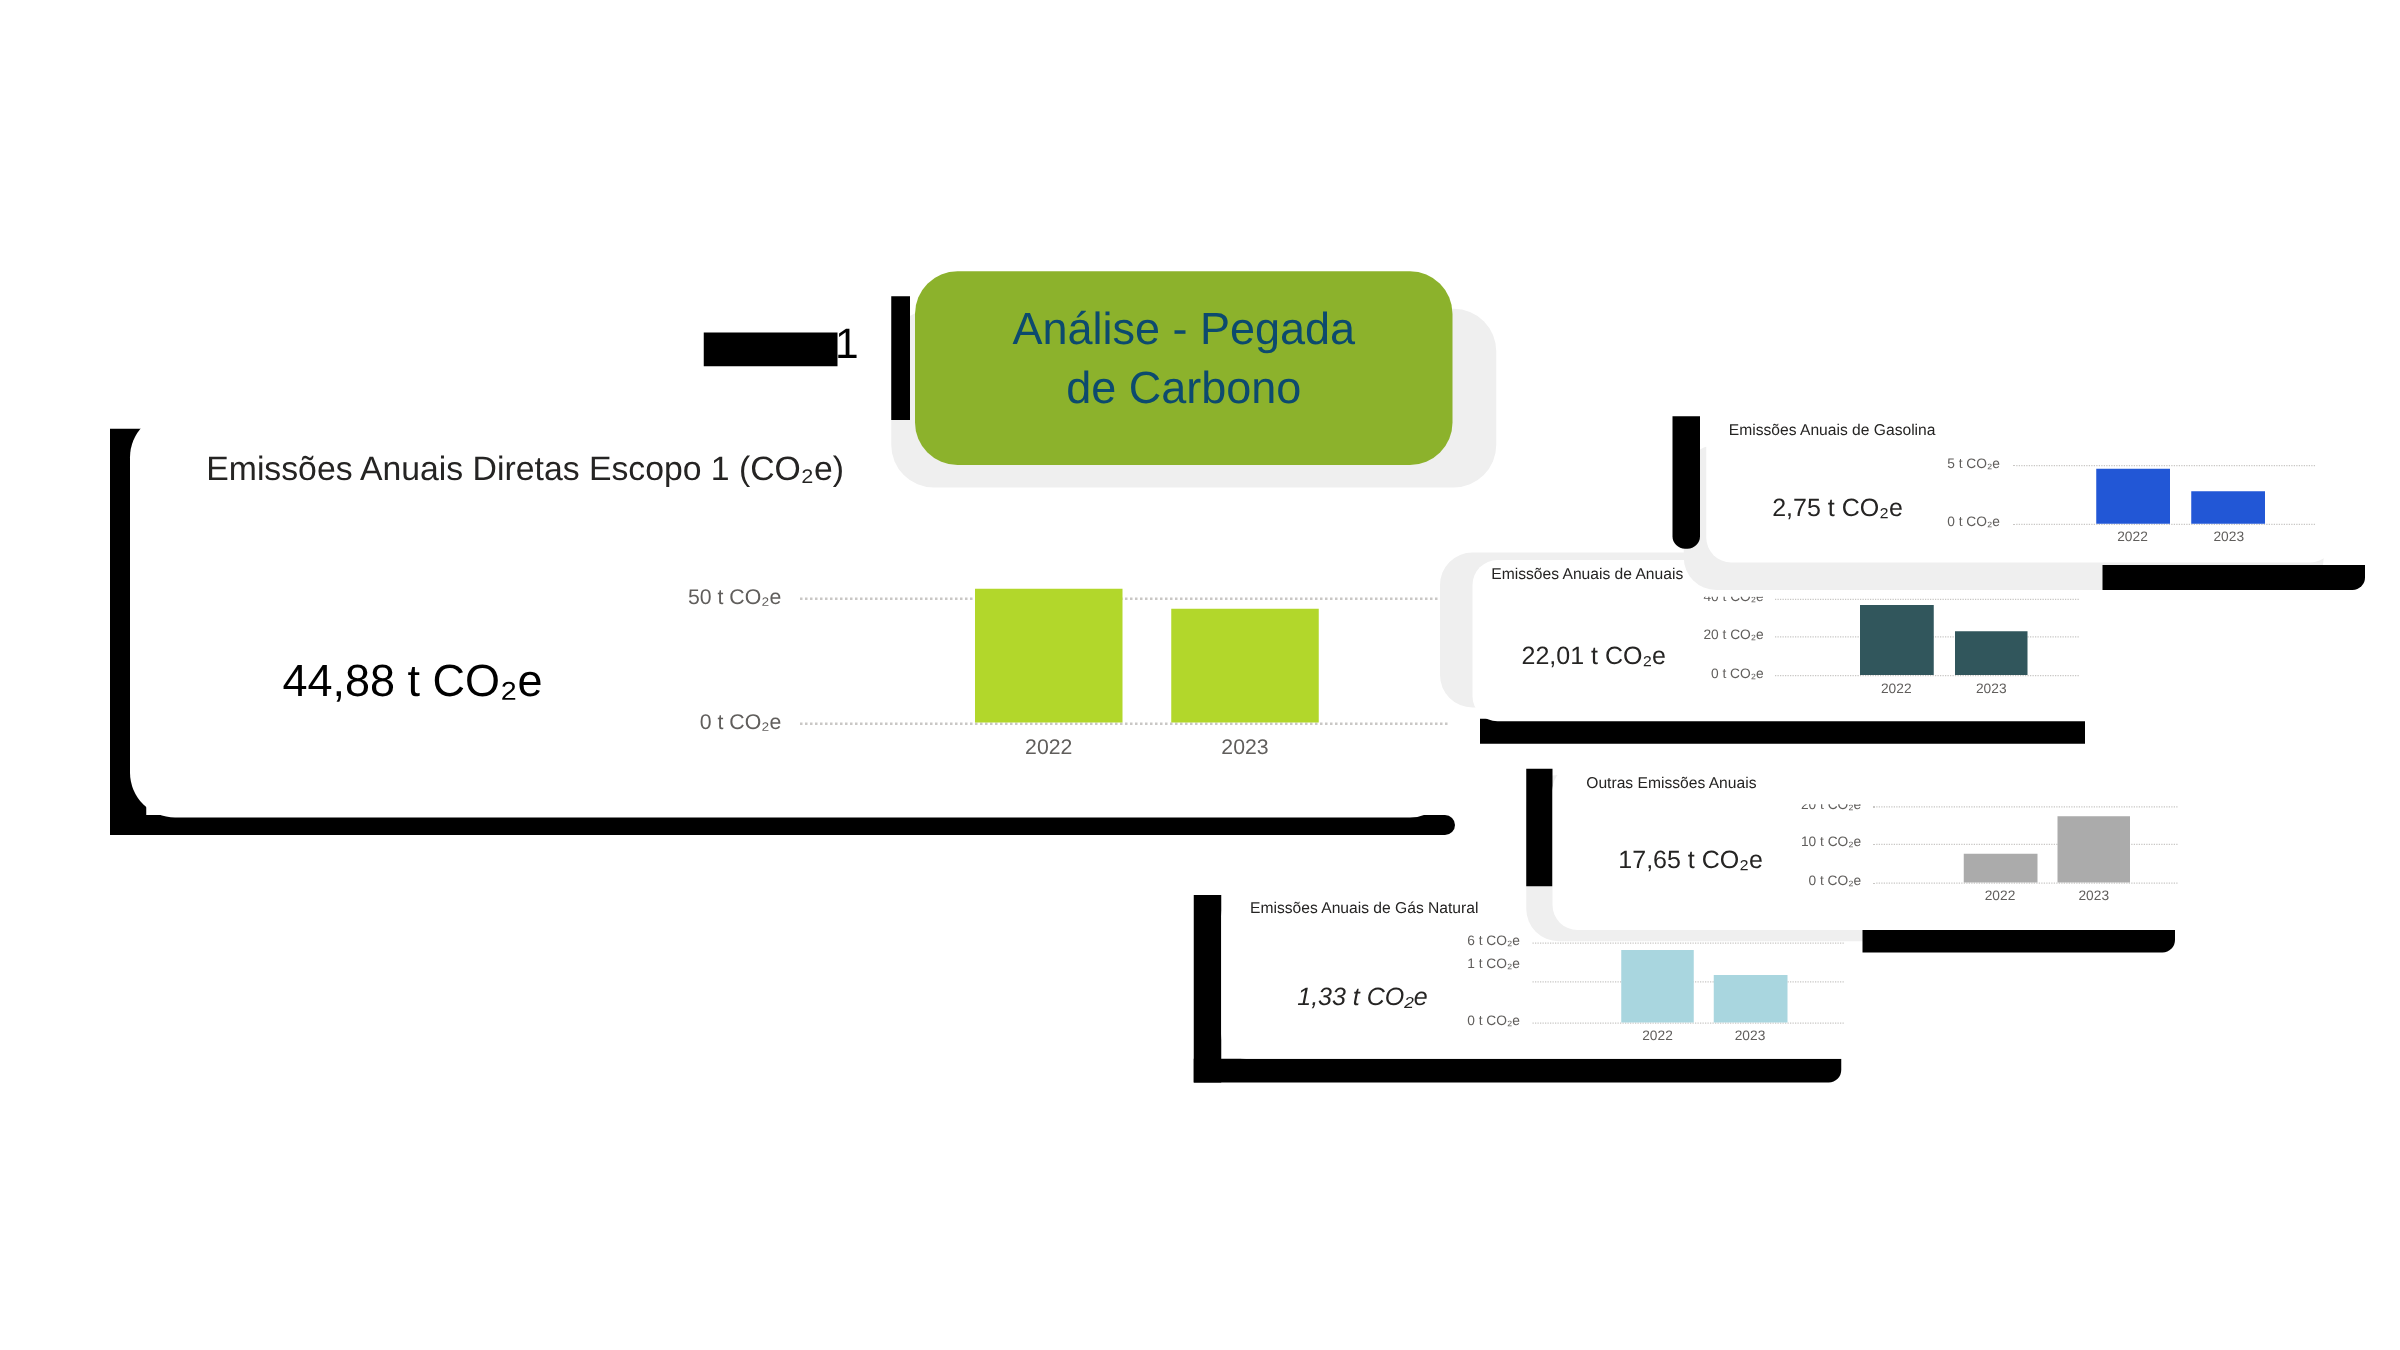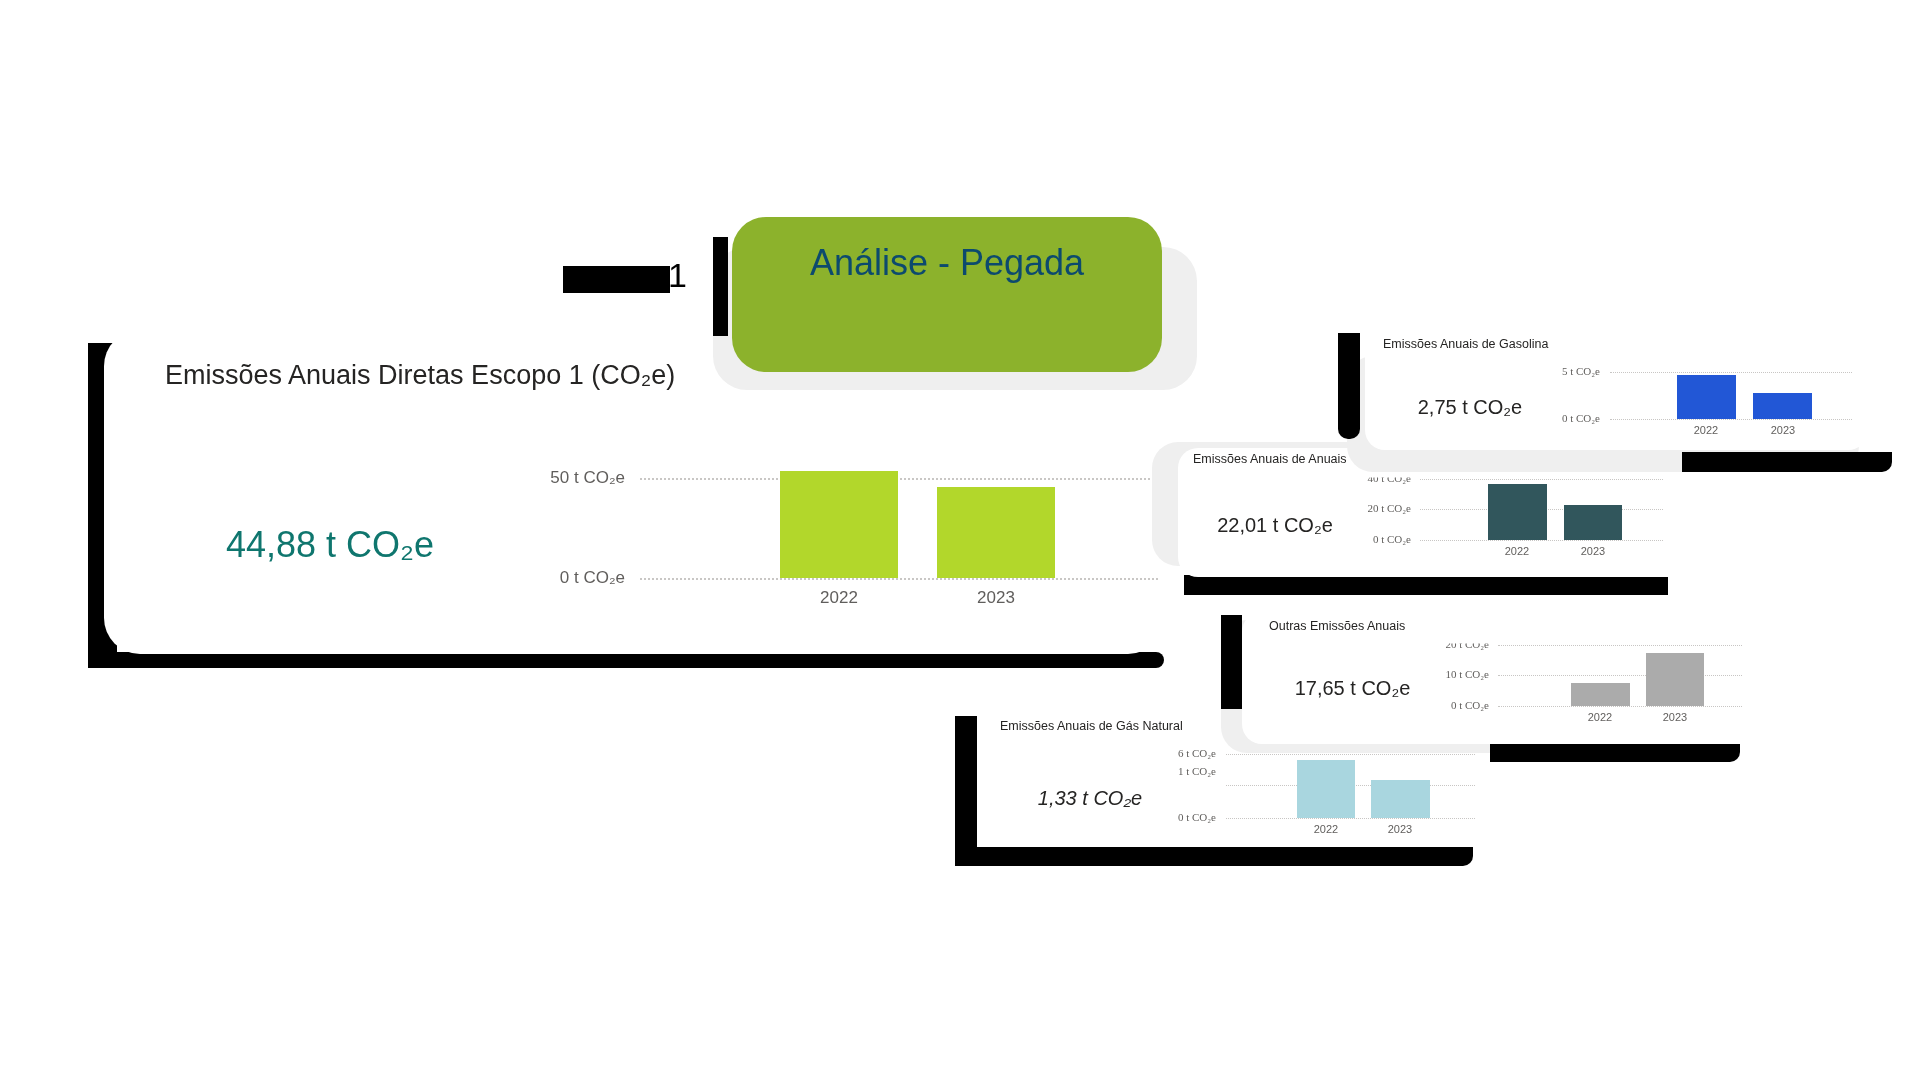--- a/index.html
+++ b/index.html
@@ -5,26 +5,26 @@
   html,body{margin:0;padding:0;background:#ffffff;}
   body{width:1920px;height:1080px;position:relative;overflow:hidden;
        font-family:"Liberation Sans","DejaVu Sans",sans-serif;color:#252423;}
   .abs{position:absolute;}
   .black{background:#000000;}
   .shadow{position:absolute;background:#efefef;border-radius:34px;}
   .card{position:absolute;background:#ffffff;}
   .main-card{border-radius:36px;}
   .mini-card{border-radius:20px;}
   .main-title{font-size:27px;color:#252423;white-space:nowrap;}
-  .main-value{font-size:36px;color:#0f766e;text-align:center;white-space:nowrap;}
+  .main-value{font-size:36px;color:#000000;text-align:center;white-space:nowrap;}
   .main-tick{font-size:17px;color:#605e5c;text-align:right;white-space:nowrap;}
   .main-year{font-size:17px;color:#605e5c;text-align:center;width:120px;}
   .mini-title{font-size:12.5px;color:#252423;white-space:nowrap;}
   .mini-value{font-size:20px;color:#252423;text-align:center;white-space:nowrap;}
-  .mini-tick{font-size:11px;color:#605e5c;text-align:right;white-space:nowrap;width:80px;font-family:Liberation Serif, serif;}
+  .mini-tick{font-size:11px;color:#605e5c;text-align:right;white-space:nowrap;width:80px;}
   .mini-year{font-size:11px;color:#605e5c;text-align:center;width:60px;}
   .dots{position:absolute;height:0;border-top:2px dotted #c9c7c5;}
   .dots-sm{position:absolute;height:0;border-top:1px dotted #c8c6c4;}
   .bar{position:absolute;}
   .clip-top{clip-path:inset(45% 0 0 0);}
   .badge{position:absolute;background:#8cb22c;border-radius:34px;color:#0c4a6e;
          text-align:center;font-size:36px;line-height:47px;}
   .marker-num{font-size:34px;color:#000;}
 </style>
 </head>
@@ -126,14 +126,15 @@
   </div>
 </div>
 
 <div class="abs" style="left:0;top:0;width:1920px;height:1080px;z-index:6;">
   <div class="abs black" style="left:563px;top:266px;width:107px;height:27px;"></div>
   <div class="abs marker-num" style="left:668px;top:256px;">1</div>
   <div class="shadow" style="left:713px;top:247px;width:484px;height:143px;"></div>
   <div class="abs black" style="left:713px;top:237px;width:15px;height:99px;"></div>
   <div class="badge" style="left:732px;top:217px;width:430px;height:155px;padding-top:22px;box-sizing:border-box;">
     <div>Análise - Pegada</div>
+    <div>de Carbono</div>
   </div>
 </div>
 
 </body></html>

